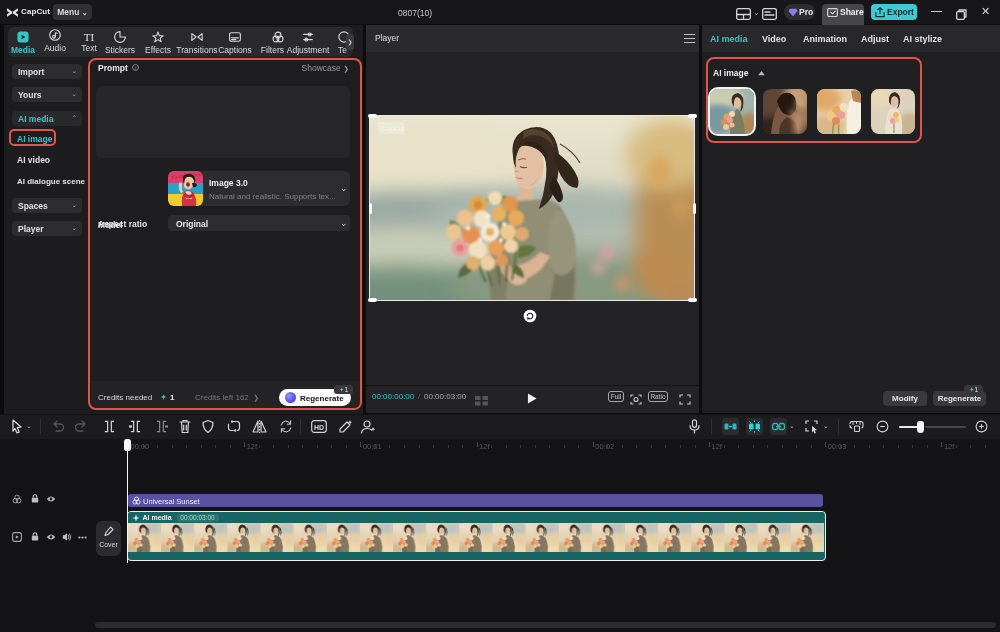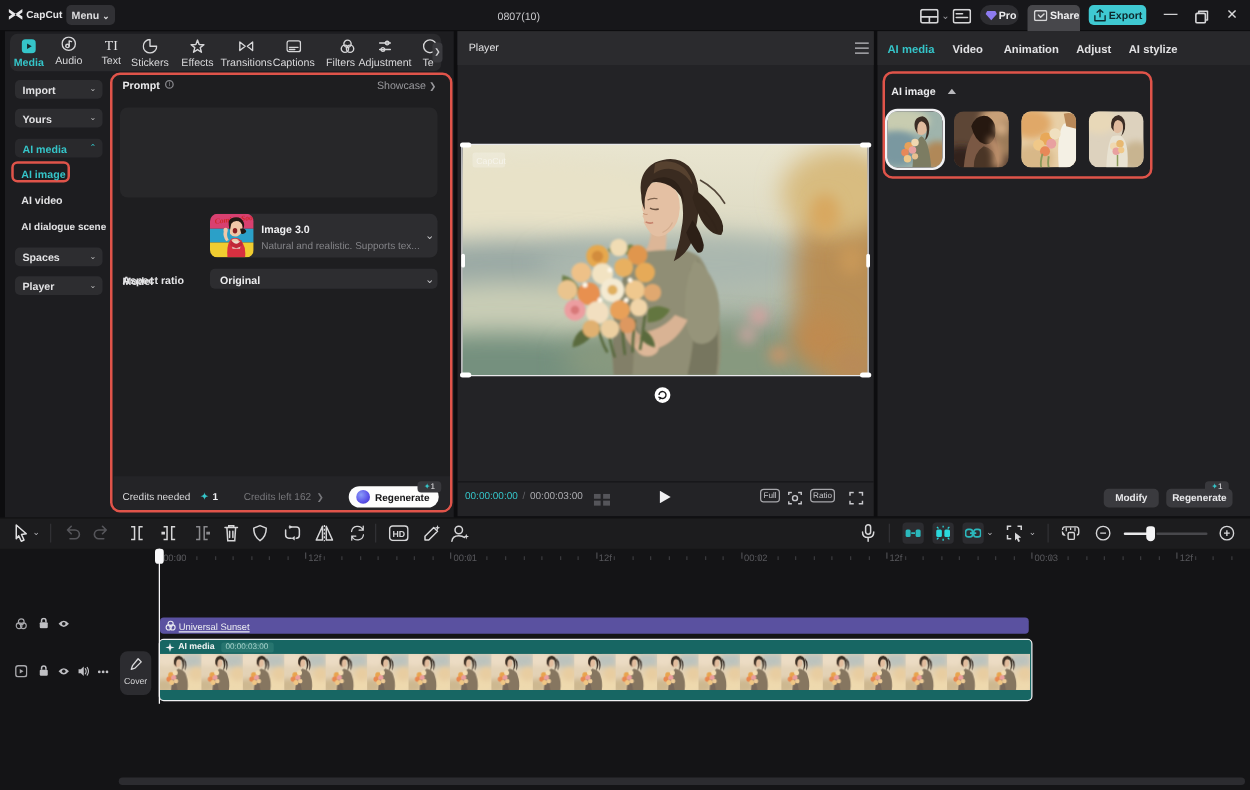--- a/index.html
+++ b/index.html
@@ -678,21 +678,21 @@
         <circle cx="7.6" cy="1.5" r="1.1" fill="#c0c0c4"></circle>
       </svg>
 </div>
 
 <div class="abs" style="left:128px;top:494px;width:695px;height:13px;background:#5a51a0;border-radius:3px;"></div>
 <svg class="abs" style="left:132px;top:496px;" width="9" height="9" viewBox="0 0 14 14">
       <circle cx="7" cy="4.7" r="3.2" stroke="#e8e8f0" stroke-width="1.4" fill="none"></circle>
       <circle cx="4.6" cy="9.3" r="3.2" stroke="#e8e8f0" stroke-width="1.4" fill="none"></circle>
       <circle cx="9.4" cy="9.3" r="3.2" stroke="#e8e8f0" stroke-width="1.4" fill="none"></circle>
     </svg>
-<div class="abs" style="left:143px;top:496.5px;color:#eceef2;font-size:7.5px;text-decoration:underline;">Universal Sunset</div>
+<div class="abs" style="left:143px;top:496.5px;color:#eceef2;font-size:7.5px;">Universal Sunset</div>
 
 <div class="abs" id="clip" style="left:126.5px;top:511px;width:699px;height:50px;border:1.5px solid #f0f0f2;border-radius:4px;background:#176663;overflow:hidden;">
   <div class="abs" style="left:0;top:0;width:696px;height:11px;background:#176663;"></div>
   <svg class="abs" style="left:4px;top:2px;" width="8" height="8" viewBox="0 0 12 12">
         <path d="M6 0.5 L7.3 4.7 L11.5 6 L7.3 7.3 L6 11.5 L4.7 7.3 L0.5 6 L4.7 4.7 Z" fill="#f0f0f2"></path>
       </svg>
   <div class="abs" style="left:15px;top:2px;color:#f0f4f4;font-size:7px;font-weight:bold;">AI media</div>
   <div class="abs" style="left:49px;top:1.5px;width:42px;height:8px;background:#27756f;border-radius:2px;color:#a8d4ce;font-size:6.5px;text-align:center;line-height:8px;">00:00:03:00</div>
   <div class="abs" id="filmstrip" style="left:0;top:11px;width:696px;height:29px;"><svg width="696" height="29" viewBox="0 0 696 29">
           <defs>

